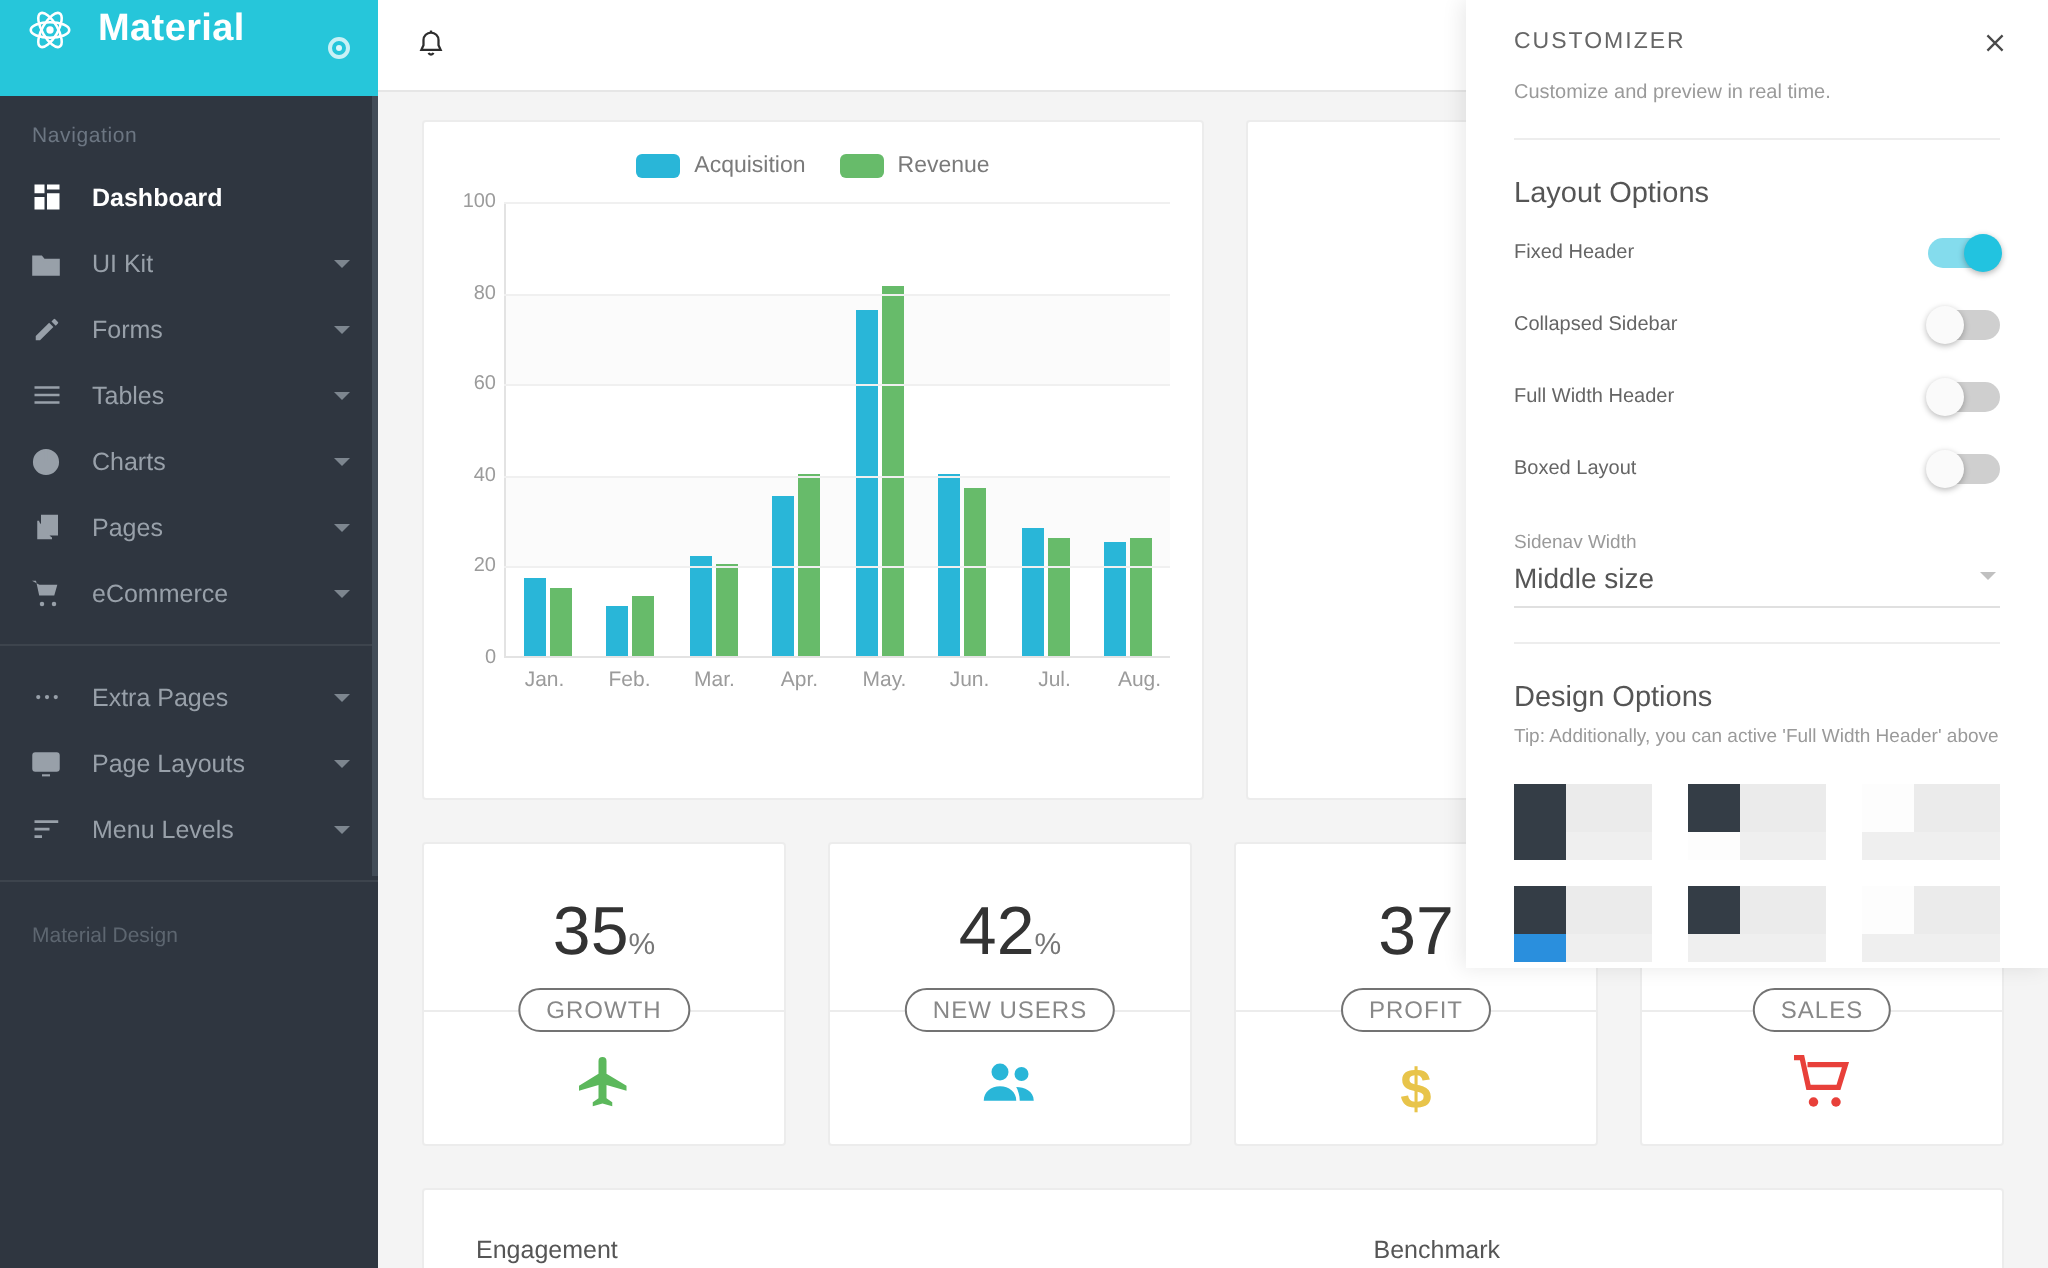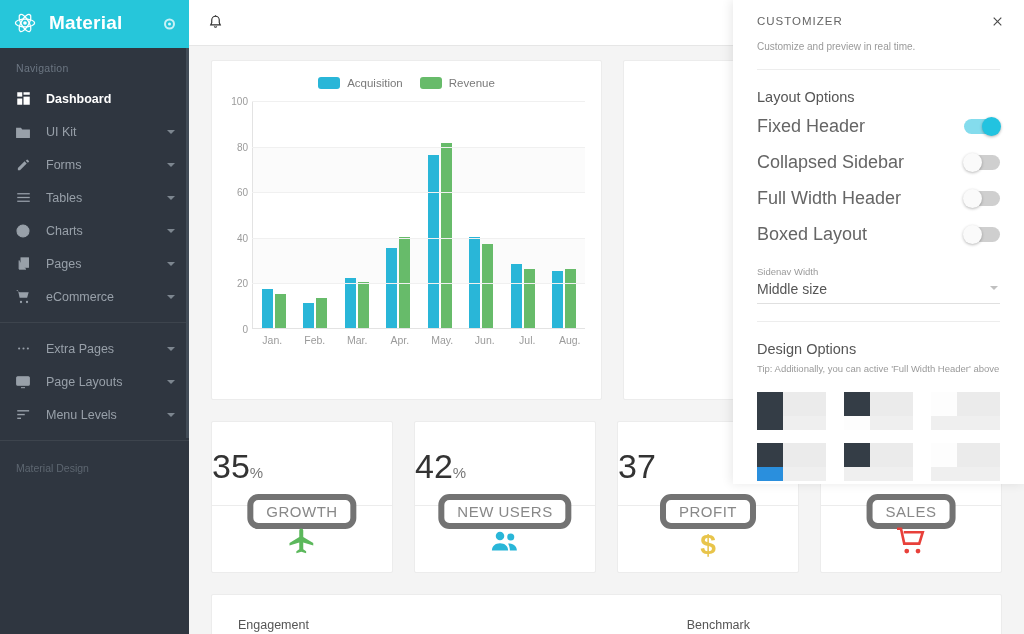--- a/index.html
+++ b/index.html
@@ -13,22 +13,22 @@
 
   
   #sidebar {
     position: absolute; left: 0; top: 0;
     width: 189px; height: 634px;
     background: #2f3640;
     overflow: hidden;
   }
   #brand {
     height: 48px; background: #26c6da;
-    display: flex; align-items: flex-end;
-    padding: 14px 14px; position: relative;
+    display: flex; align-items: flex-start;
+    padding: 4px 14px; position: relative;
   }
   #brand .logo-ico { width: 22px; height: 22px; flex: 0 0 22px; }
   #brand .brand-txt {
     color: #fff; font-size: 19px; font-weight: 600;
     margin-left: 13px; letter-spacing: .2px;
   }
   #brand .brand-dot {
     position: absolute; right: 14px; top: 50%;
     transform: translateY(-50%);
     width: 11px; height: 11px; border-radius: 50%;
@@ -173,37 +173,37 @@
   }
 
   
   .row-2 { display: flex; gap: 21px; margin-top: 21px; }
   .stat {
     flex: 1; height: 152px;
     background: #fff; border: 1px solid #ececec;
     border-radius: 2px; position: relative;
   }
   .stat .num {
-    padding-top: 25px;
+    text-align: center; padding-top: 25px;
     font-size: 34px; color: #333; font-weight: 300;
   }
   .stat .num sup {
     font-size: 15px; color: #777; font-weight: 400;
     vertical-align: baseline; position: relative; top: 0px;
   }
   .stat .sep {
     position: absolute; left: 0; right: 0; top: 83px;
     height: 1px; background: #ececec;
   }
   .stat .pill {
     position: absolute; top: 72px; left: 50%;
     transform: translateX(-50%);
-    border: 6px solid #737373; background: #fff;
+    border: 1px solid #737373; background: #fff;
     border-radius: 11px; padding: 3px 13px;
-    font-size: 15px; color: #888; letter-spacing: .5px;
+    font-size: 12px; color: #888; letter-spacing: .5px;
     white-space: nowrap;
   }
   .stat .ico {
     position: absolute; left: 50%; top: 104px;
     transform: translateX(-50%);
   }
 
   
   .row-3 { margin-top: 21px; }
   #bottom-card { height: 110px; padding: 23px 26px; display: flex; }
@@ -228,21 +228,21 @@
     display: flex; align-items: center; justify-content: center;
     color: #555; font-size: 15px;
   }
   .cz-rule { height: 1px; background: #ededed; margin-top: 17px; }
   .cz-h2 { font-size: 14.5px; color: #555; margin-top: 19px; }
 
   .opt-row {
     display: flex; align-items: center;
     height: 29px; margin-top: 7px;
   }
-  .opt-row .lbl { font-size: 18px; color: #656565; }
+  .opt-row .lbl { font-size: 10px; color: #656565; }
   .toggle {
     margin-left: auto; width: 36px; height: 15px;
     border-radius: 8px; position: relative; cursor: pointer;
     background: #cfcfcf;
   }
   .toggle .knob {
     position: absolute; top: -2px; left: -1px;
     width: 19px; height: 19px; border-radius: 50%;
     background: #fafafa; box-shadow: 0 1px 3px rgba(0,0,0,.28);
   }

